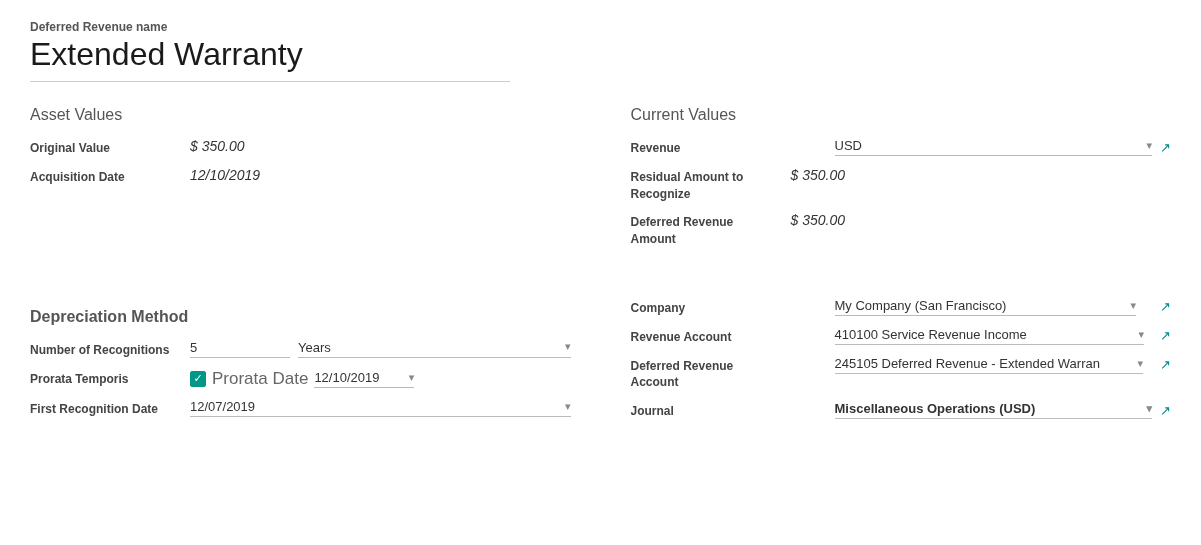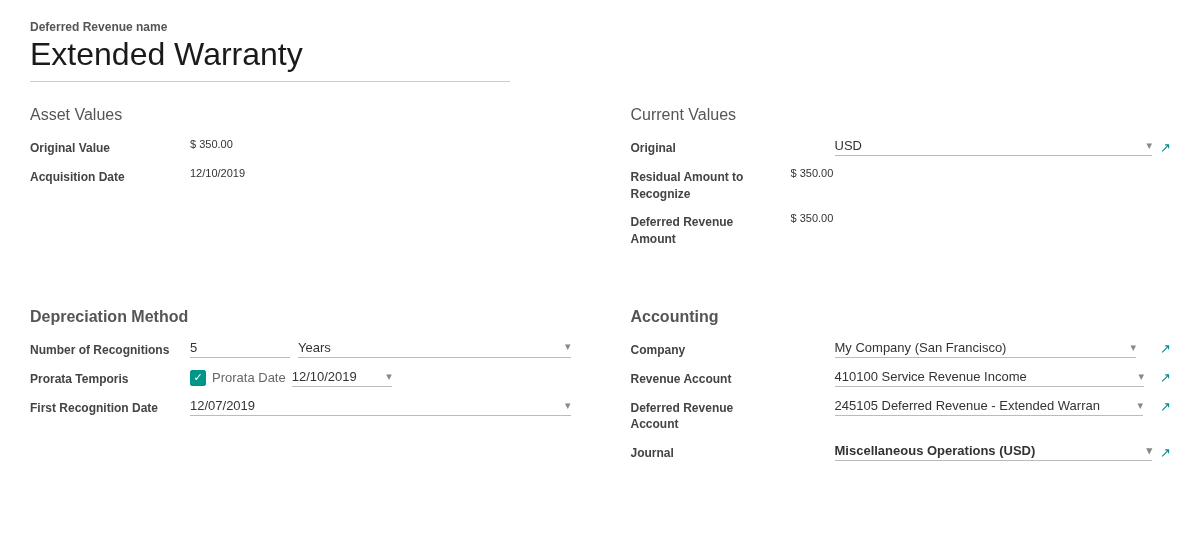--- a/index.html
+++ b/index.html
@@ -49,22 +49,23 @@
     }
     .field-label {
       font-size: 12px;
       font-weight: 700;
       color: #444;
       padding-right: 10px;
       padding-top: 2px;
       line-height: 1.4;
     }
     .field-value {
-      font-size: 11px;
-      color: #333;
+      font-size: 14px;
+      color: #333;
+      font-style: italic;
     }
     .section-left, .section-right {
       padding-bottom: 10px;
     }
     
     .select-field {
       display: flex;
       align-items: center;
       border-bottom: 1px solid #bbb;
       padding-bottom: 2px;
@@ -125,21 +126,21 @@
       border: 1px solid #009688;
       display: flex;
       align-items: center;
       justify-content: center;
       color: white;
       font-size: 11px;
       border-radius: 2px;
       flex-shrink: 0;
     }
     .checkbox-label {
-      font-size: 13px;
+      font-size: 17px;
       color: #666;
     }
     .date-select {
       display: flex;
       align-items: center;
       border-bottom: 1px solid #bbb;
       padding-bottom: 2px;
       flex: 1;
     }
     .date-value {
@@ -180,21 +181,21 @@
     </div>
     <div class="field-row">
       <div class="field-label">Acquisition Date</div>
       <div class="field-value">12/10/2019</div>
     </div>
   </div>
 
   <div class="section-right">
     <div class="section-title">Current Values</div>
     <div class="field-row">
-      <div class="field-label">Original</div>
+      <div class="field-label">Revenue</div>
       <div style="display:flex; align-items:center; gap:4px;">
         <div class="select-field" style="flex:1;">
           <span class="select-field-text">USD</span>
           <span class="select-arrow">▾</span>
         </div>
         <span class="external-link">↗</span>
       </div>
     </div>
     <div class="field-row">
       <div class="field-label">Residual Amount to Recognize</div>
@@ -246,21 +247,20 @@
       <div style="display:flex; align-items:center; gap:4px;">
         <div class="date-select" style="min-width:180px;">
           <span class="date-value">12/07/2019</span>
           <span class="select-arrow">▾</span>
         </div>
       </div>
     </div>
   </div>
 
   <div>
-    <div class="bottom-section-title">Accounting</div>
 
     <div class="field-row">
       <div class="field-label">Company</div>
       <div style="display:flex; align-items:center; gap:20px;">
         <div class="select-field" style="flex:1;">
           <span class="select-field-text">My Company (San Francisco)</span>
           <span class="select-arrow">▾</span>
         </div>
         <span class="external-link">↗</span>
       </div>

